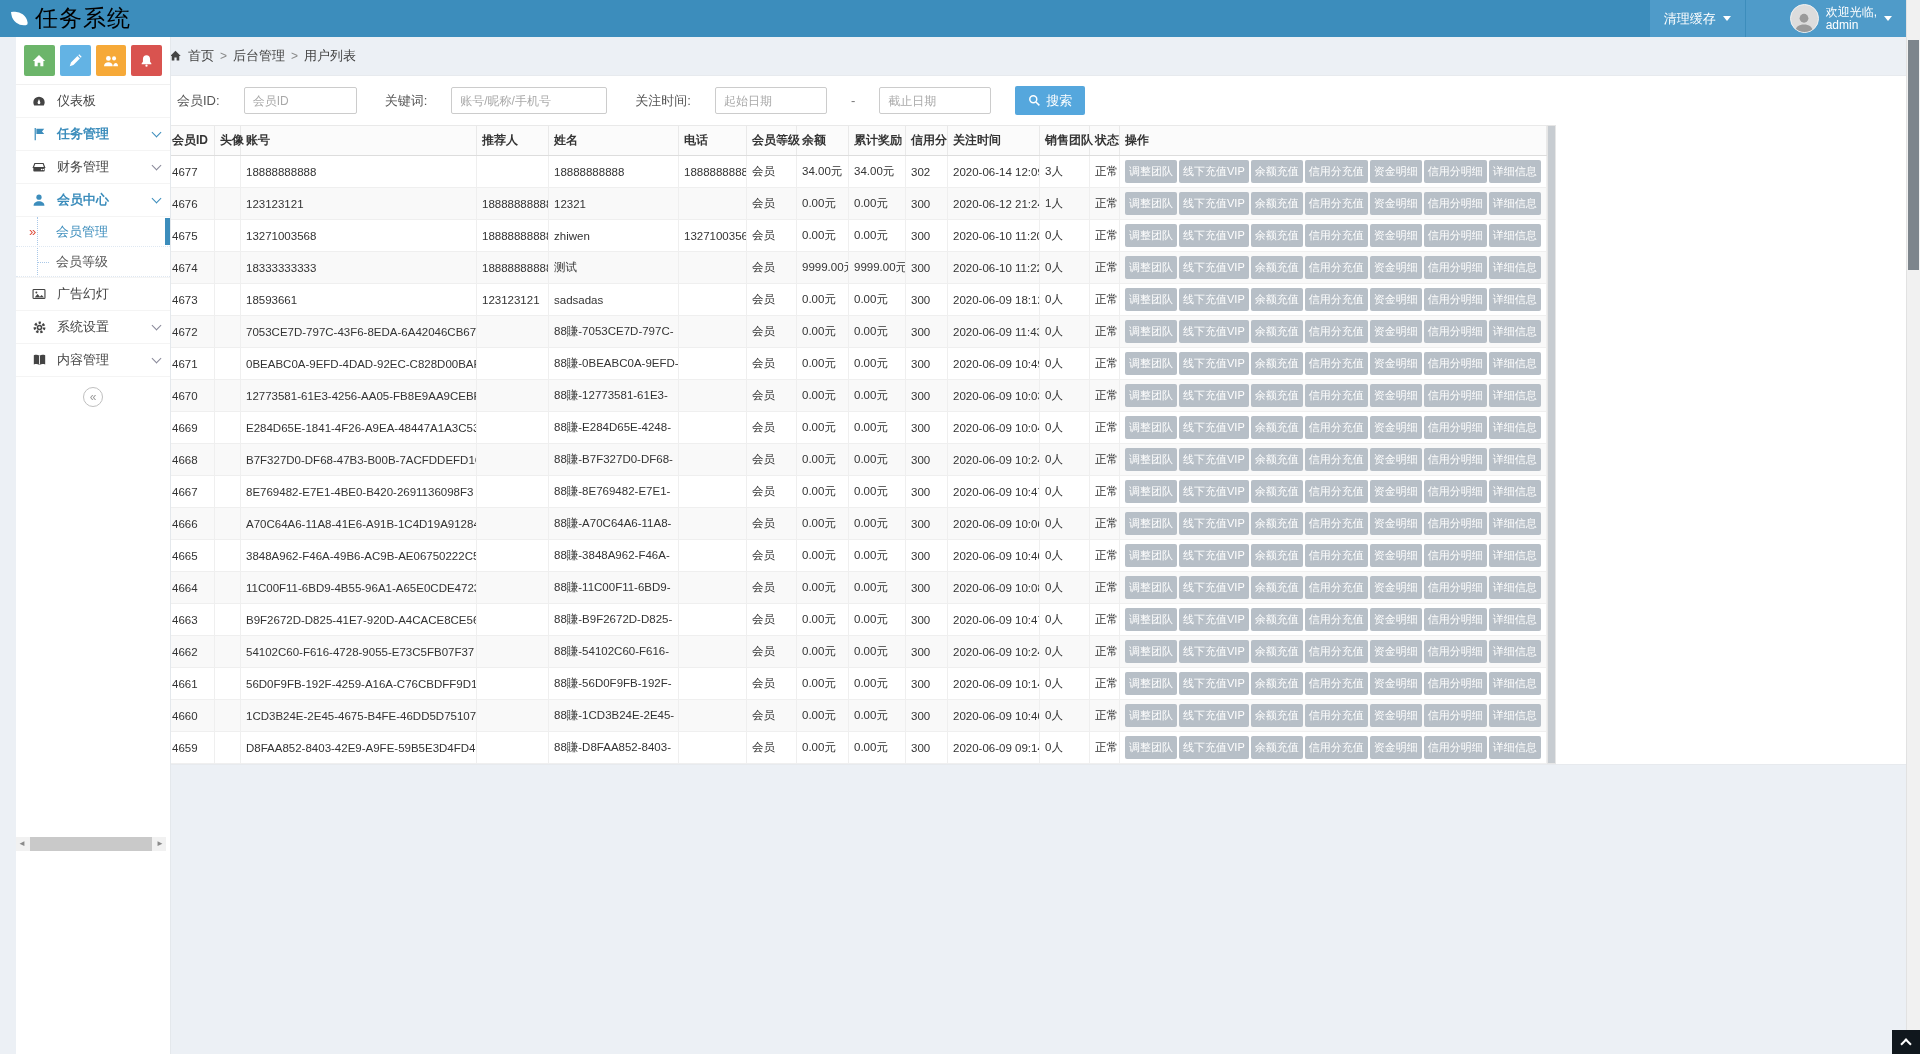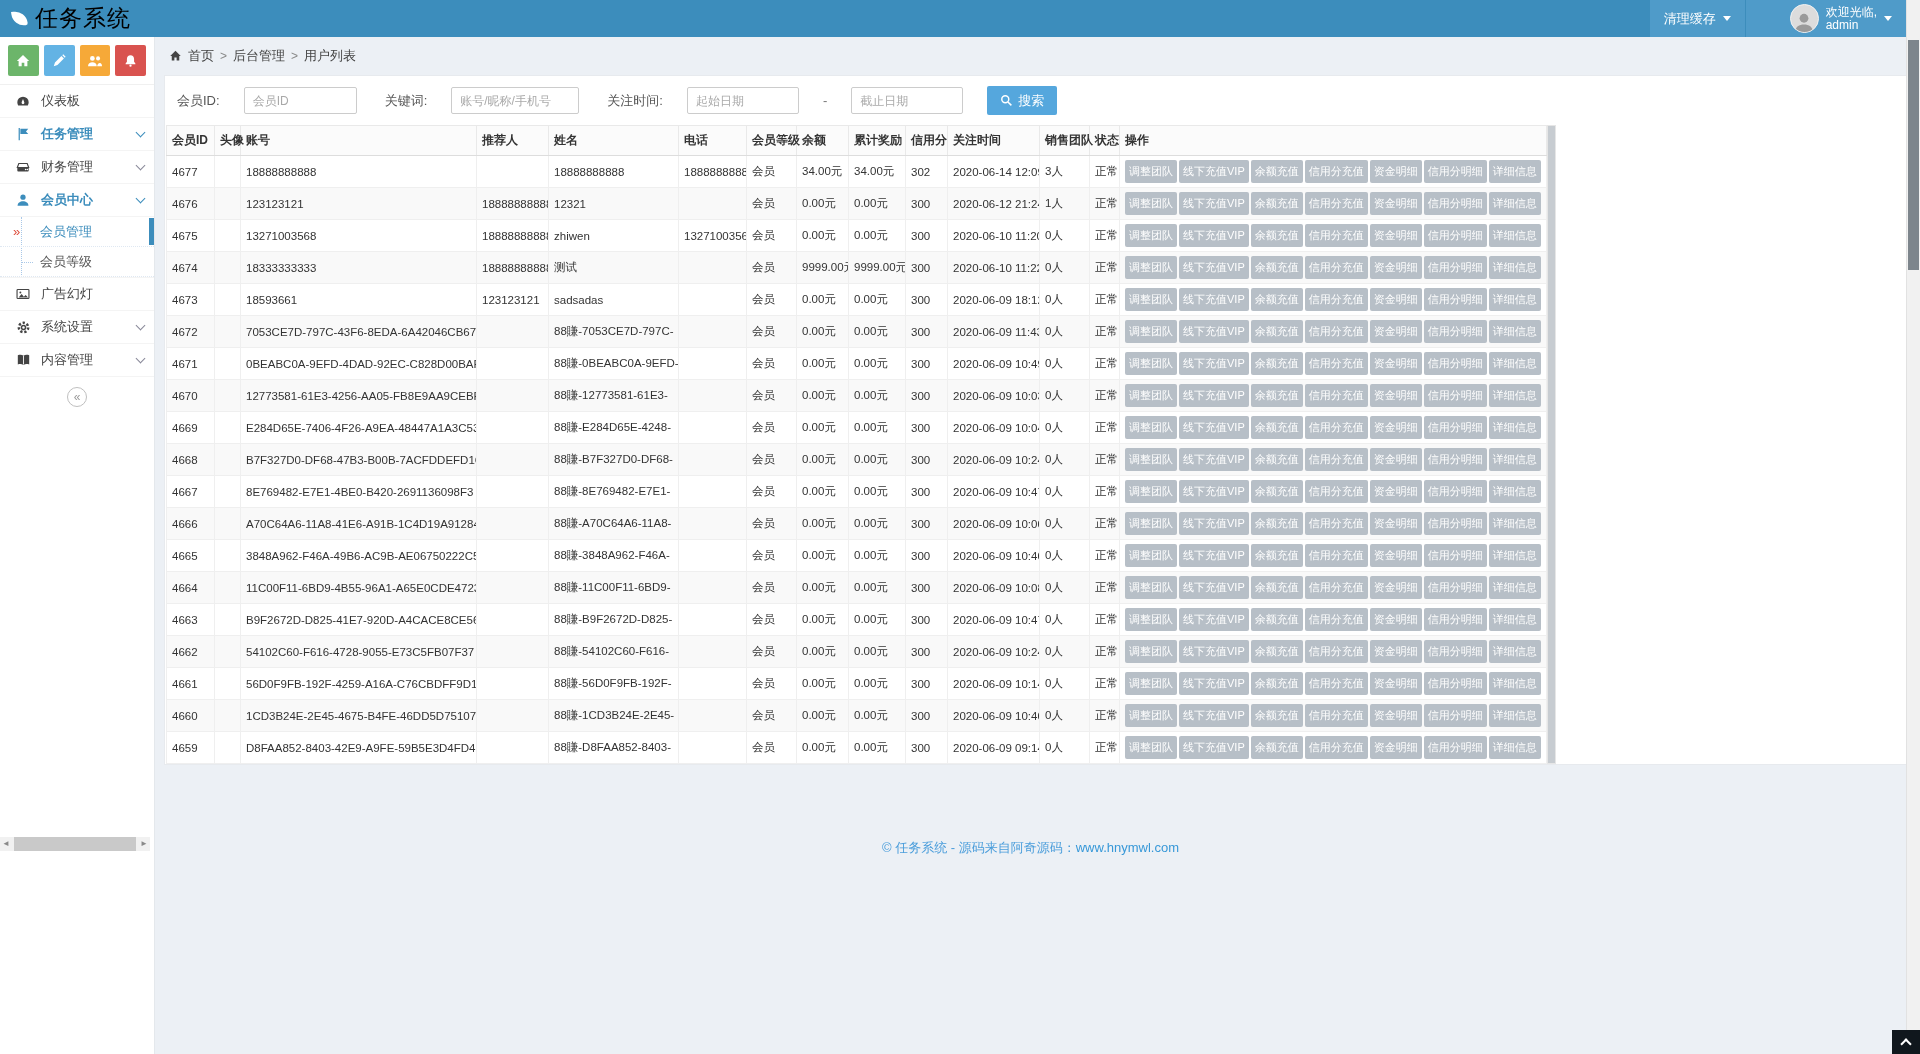--- a/index.html
+++ b/index.html
@@ -15,21 +15,21 @@
   .leaf { width:15px; height:15px; background:#fff; border-radius:0 85% 15% 85%; transform:rotate(-8deg); display:inline-block; }
   .app-title { color:#000000; font-size:23px; letter-spacing:1px; }
   .topbar-spacer { flex:1; }
   .nav-item { display:flex; align-items:center; background:#4f9bc9; color:#fff; padding:0 14px; gap:7px; cursor:pointer; }
   .nav-item + .nav-item { border-left:1px solid #3c8dbc;padding-left:44px; }
   .caret-down { width:0; height:0; border-left:4px solid transparent; border-right:4px solid transparent; border-top:5px solid #fff; display:inline-block; }
   .avatar { width:29px; height:29px; border-radius:50%; background:#dcdcdc; border:1px solid #f2f2f2; overflow:hidden; display:flex; align-items:flex-end; justify-content:center; }
   .welcome { font-size:12px; line-height:13px; }
 
   
-  .sidebar { position:absolute; top:37px; left:0; width:155px; bottom:0; background:#fff; border-right:1px solid #e4e8ec; z-index:10; }
+  .sidebar { position:absolute; top:37px; left:16px; width:155px; bottom:0; background:#fff; border-right:1px solid #e4e8ec; z-index:10; }
   .quick-row { display:flex; gap:5px; padding:8px 8px; border-bottom:1px solid #f0f0f0; }
   .qb { flex:1; height:31px; border:none; border-radius:2px; display:flex; align-items:center; justify-content:center; cursor:pointer; }
   .qb-home { background:#6cb56a; } .qb-edit { background:#63b3e4; }
   .qb-users { background:#f6a938; } .qb-bell { background:#d9534f; }
   .menu-item { height:33px; display:flex; align-items:center; padding:0 10px 0 13px; border-bottom:1px solid #f4f4f4; cursor:pointer; position:relative; }
   .mi-icon { width:20px; display:inline-flex; justify-content:center; margin-right:8px; }
   .mi-label { font-size:13px; color:#444; flex:1; }
   .menu-item.highlight .mi-label { color:#3c8dbc; font-weight:bold; }
   .chev { width:7px; height:7px; border-right:1.6px solid #889; border-bottom:1.6px solid #889; transform:rotate(45deg); margin-top:-4px; }
   .menu-item.highlight .chev { border-color:#3c8dbc; }
@@ -56,21 +56,21 @@
   .panel { margin:4px 9px 0 9px; background:#fff; border:1px solid #e7eaee; min-height:684px; position:relative; }
   .tabs { display:flex; border-bottom:1px solid #ddd; background:#fff; }
   .tab { padding:0 18px; height:31px; line-height:29px; font-size:13px; cursor:pointer; }
   .tab.active { background:#fff; border:1px solid #ddd; border-top:2px solid #3c8dbc; border-bottom:1px solid #fff; margin-bottom:-1px; color:#333; }
   .tab.inactive { background:#f7f7f7; border:1px solid #e3e3e3; border-left:none; color:#a0a0a0; }
 
   .search-row { display:flex; align-items:center; gap:24px; padding:10px 0 8px 8px; font-size:13px; color:#555; }
   .search-row label { margin-left:4px; }
   .s-input { height:27px; border:1px solid #ccc; border-radius:2px; padding:0 8px; font-size:12px; color:#333; font-family:inherit; }
   .s-input::placeholder { color:#a9a9a9; }
-  .in-mid { width:113px; } .in-kw { width:128px; } .in-date { width:112px; }
+  .in-mid { width:113px; } .in-kw { width:156px; } .in-date { width:112px; }
   .range-dash { color:#777; }
   .search-btn { height:29px; border:none; border-radius:2px; background:#55a7dd; color:#fff; font-size:13px; padding:0 13px; display:inline-flex; align-items:center; gap:5px; cursor:pointer; font-family:inherit; }
 
   .table-wrap { position:relative; margin-top:2px; }
   table.users { border-collapse:collapse; table-layout:fixed; width:1380px; margin-left:1px; }
   table.users th { font-size:12px; font-weight:bold; color:#333; text-align:left; padding:6px 5px; background:#fbfbfb; border:1px solid #e9e9e9; border-bottom:1px solid #ddd; white-space:nowrap; overflow:visible; }
   table.users td { font-size:11.5px; color:#333; padding:3px 5px; height:30px; border:1px solid #efefef; white-space:nowrap; overflow:hidden; }
   table.users tbody tr:nth-child(even) { background:#f9f9f9; }
   td.team-cell { color:#337ab7; cursor:pointer; }
   td.ops { padding:2px 2px; overflow:visible; }
@@ -438,21 +438,21 @@
     <td>0.00元</td>
     <td>300</td>
     <td>2020-06-09 10:03</td>
     <td class="team-cell">0人</td>
     <td>正常</td>
     <td class="ops"><button class="op-btn">调整团队</button><button class="op-btn">线下充值VIP</button><button class="op-btn">余额充值</button><button class="op-btn">信用分充值</button><button class="op-btn">资金明细</button><button class="op-btn">信用分明细</button><button class="op-btn">详细信息</button></td>
   </tr>
             <tr>
     <td>4669</td>
     <td></td>
-    <td>E284D65E-7406-4F26-A9EA-48447A1A3C53</td>
+    <td>E284D65E-1841-4F26-A9EA-48447A1A3C53</td>
     <td></td>
     <td>88賺-E284D65E-4248-</td>
     <td></td>
     <td>会员</td>
     <td>0.00元</td>
     <td>0.00元</td>
     <td>300</td>
     <td>2020-06-09 10:04</td>
     <td class="team-cell">0人</td>
     <td>正常</td>
@@ -619,23 +619,20 @@
     <td class="ops"><button class="op-btn">调整团队</button><button class="op-btn">线下充值VIP</button><button class="op-btn">余额充值</button><button class="op-btn">信用分充值</button><button class="op-btn">资金明细</button><button class="op-btn">信用分明细</button><button class="op-btn">详细信息</button></td>
   </tr>
           </tbody>
       </table>
       <div class="table-vscroll">
           <div class="vthumb"></div>
         </div>
     </div>
   </section>
 
-  <div class="footer">
-    <span class="f-text">© 任务系统 - 源码来自阿奇源码：</span><span class="f-link">www.hnymwl.com</span>
-  </div>
 </main>
 
 <div class="v-scrollbar">
   <div class="v-thumb"></div>
 </div>
 <div class="back-top">
   <span class="up"></span>
 </div>
 
 </body></html>

